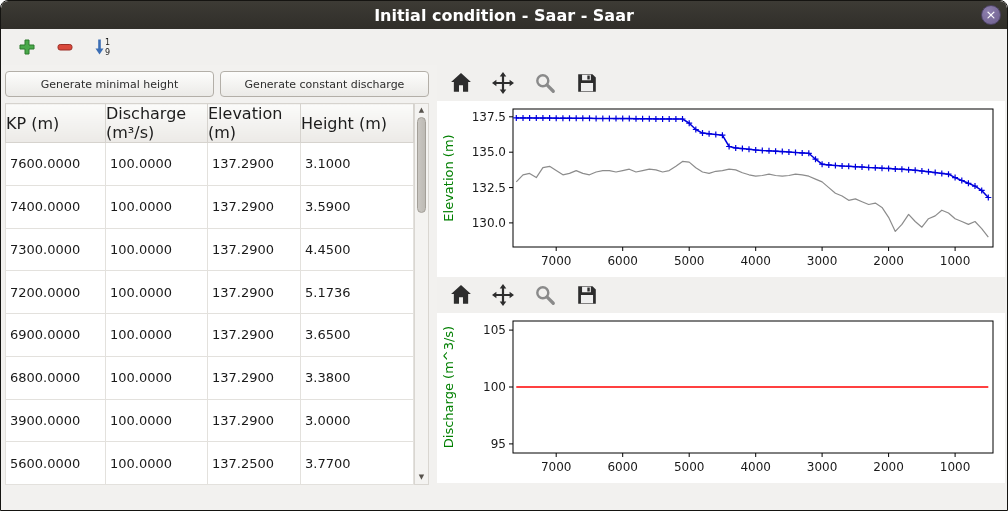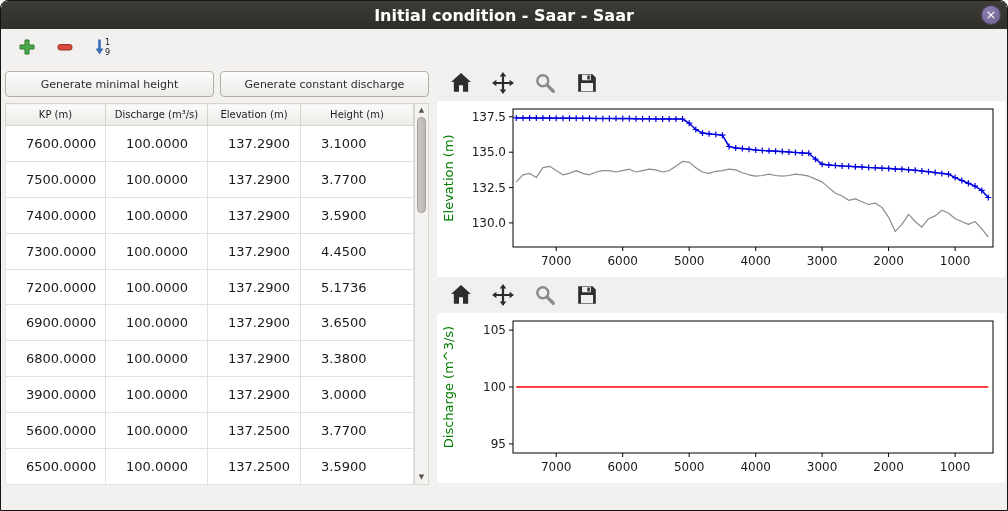--- a/index.html
+++ b/index.html
@@ -63,28 +63,28 @@
     border: 1px solid #cfccc7;
   }
   table.data-table col:nth-child(1){ width:100px; }
   table.data-table col:nth-child(2){ width:102px; }
   table.data-table col:nth-child(3){ width:93px; }
   table.data-table col:nth-child(4){ width:113px; }
   table.data-table th {
     height: 22px;
     background: linear-gradient(#fbfbfa, #eceae7);
     border: 1px solid #d6d3ce;
-    font-size: 10px; font-weight: normal; color: #1d1d1d;
-    text-align: center; cursor: pointer;
+    font-size: 16px; font-weight: normal; color: #1d1d1d;
+    text-align: left; cursor: pointer;
   }
   table.data-table td {
     height: 30px;
     border: 1px solid #e3e1dd;
     font-size: 13px; color: #1a1a1a;
-    padding: 0 20px; text-align: left;
+    padding: 0 4px; text-align: left;
     background: #ffffff;
   }
   
   .vscroll {
     width: 16px; height: 382px;
     background: #f4f3f1; border: 1px solid #d9d6d1;
     display: flex; flex-direction: column;
   }
   .scroll-arrow {
     height: 13px; flex: 0 0 13px;
@@ -163,26 +163,20 @@
               </tr>
             </thead>
           <tbody id="table-body">
               <tr>
                 <td>7600.0000</td>
                 <td>100.0000</td>
                 <td>137.2900</td>
                 <td>3.1000</td>
               </tr>
               <tr>
-                <td>7500.0000</td>
-                <td>100.0000</td>
-                <td>137.2900</td>
-                <td>3.7700</td>
-              </tr>
-              <tr>
                 <td>7400.0000</td>
                 <td>100.0000</td>
                 <td>137.2900</td>
                 <td>3.5900</td>
               </tr>
               <tr>
                 <td>7300.0000</td>
                 <td>100.0000</td>
                 <td>137.2900</td>
                 <td>4.4500</td>
@@ -209,26 +203,20 @@
                 <td>3900.0000</td>
                 <td>100.0000</td>
                 <td>137.2900</td>
                 <td>3.0000</td>
               </tr>
               <tr>
                 <td>5600.0000</td>
                 <td>100.0000</td>
                 <td>137.2500</td>
                 <td>3.7700</td>
-              </tr>
-              <tr>
-                <td>6500.0000</td>
-                <td>100.0000</td>
-                <td>137.2500</td>
-                <td>3.5900</td>
               </tr>
             </tbody>
         </table>
         <div class="vscroll">
           <div class="scroll-arrow">▲</div>
           <div class="scroll-track">
             <div class="scroll-thumb"></div>
           </div>
           <div class="scroll-arrow">▼</div>
         </div>

